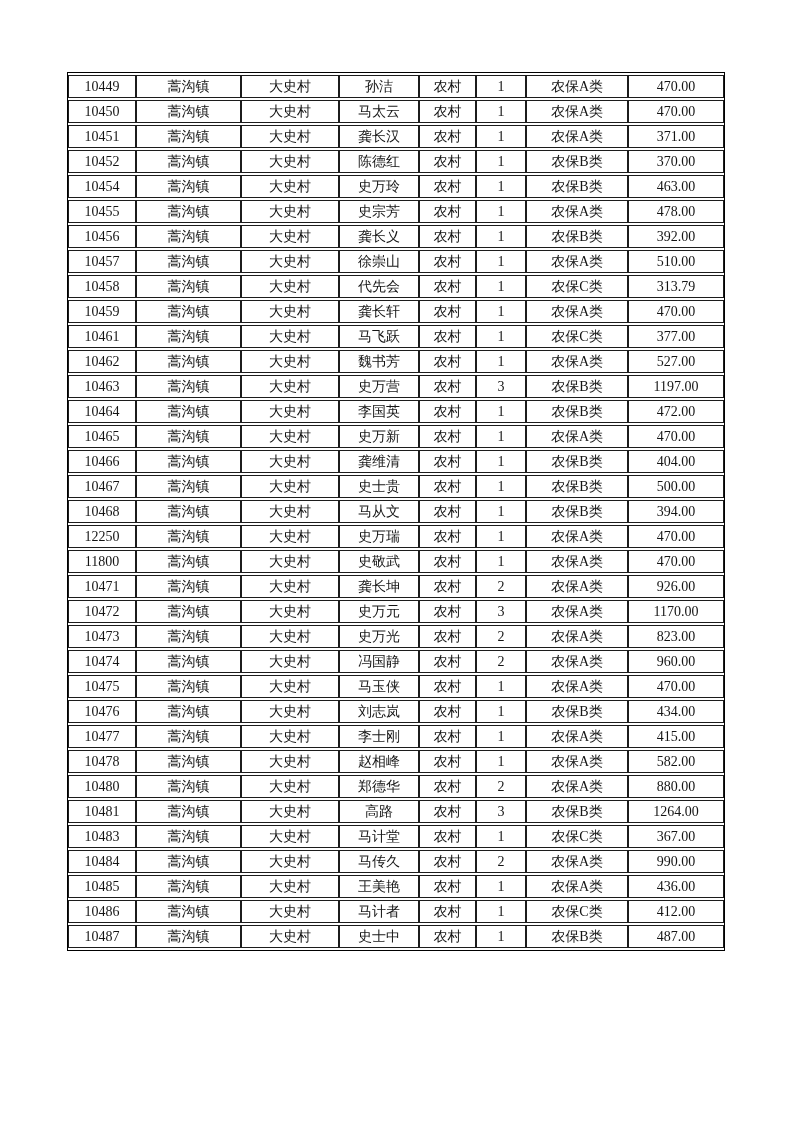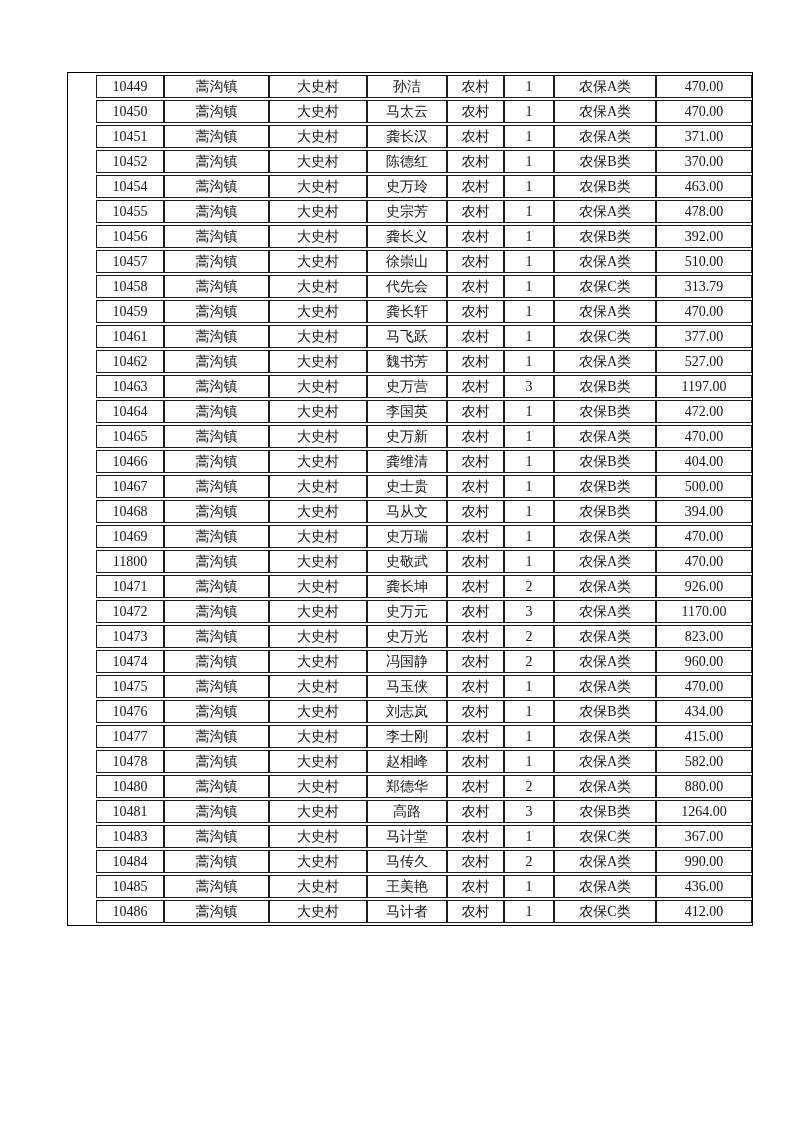--- a/index.html
+++ b/index.html
@@ -16,21 +16,20 @@
     font-family: "Liberation Serif", "DejaVu Serif", serif;
   }
   table.records {
     position: absolute;
     left: 67px;
     top: 72px;
     border-collapse: separate;
     border-spacing: 0 2px;
     table-layout: fixed;
     border: 1px solid #000000;
-    padding-left: 28px;
   }
   table.records td {
     box-sizing: border-box;
     border: 1px solid #1c1c1c;
     height: 23px;
     padding: 0 2px;
     text-align: center;
     vertical-align: middle;
     font-size: 14px;
     line-height: 1;
@@ -237,21 +236,21 @@
     <td>10468</td>
     <td>蒿沟镇</td>
     <td>大史村</td>
     <td>马从文</td>
     <td>农村</td>
     <td>1</td>
     <td>农保B类</td>
     <td>394.00</td>
   </tr>
         <tr>
-    <td>10469</td>
+    <td>12250</td>
     <td>蒿沟镇</td>
     <td>大史村</td>
     <td>史万瑞</td>
     <td>农村</td>
     <td>1</td>
     <td>农保A类</td>
     <td>470.00</td>
   </tr>
         <tr>
     <td>11800</td>
@@ -395,16 +394,26 @@
   </tr>
         <tr>
     <td>10486</td>
     <td>蒿沟镇</td>
     <td>大史村</td>
     <td>马计者</td>
     <td>农村</td>
     <td>1</td>
     <td>农保C类</td>
     <td>412.00</td>
+  </tr>
+        <tr>
+    <td>10487</td>
+    <td>蒿沟镇</td>
+    <td>大史村</td>
+    <td>史士中</td>
+    <td>农村</td>
+    <td>1</td>
+    <td>农保B类</td>
+    <td>487.00</td>
   </tr>
       </tbody>
   </table>
 </div>
 
 </body></html>

